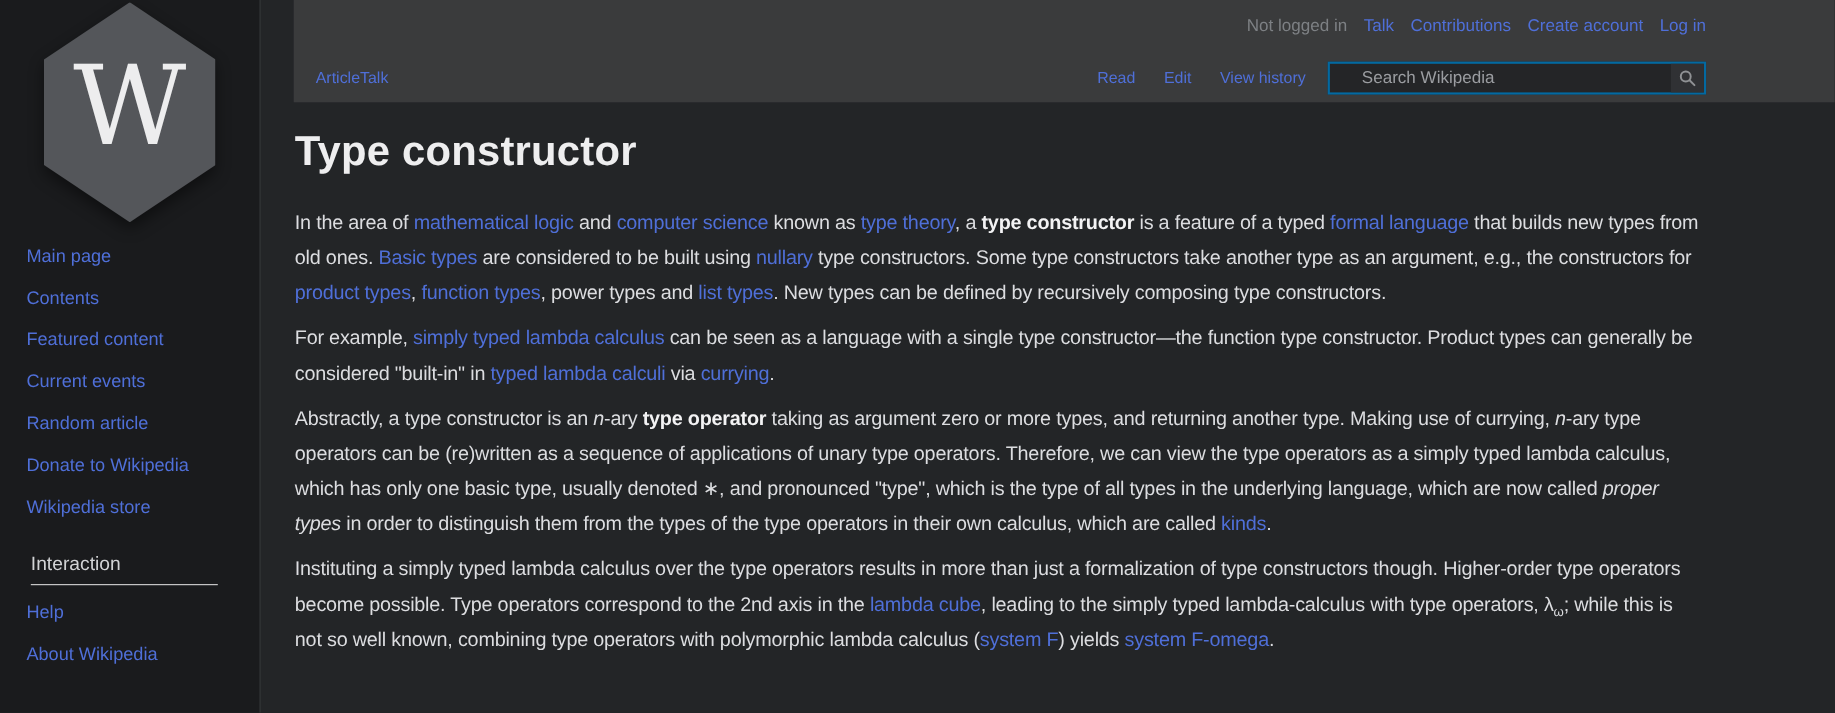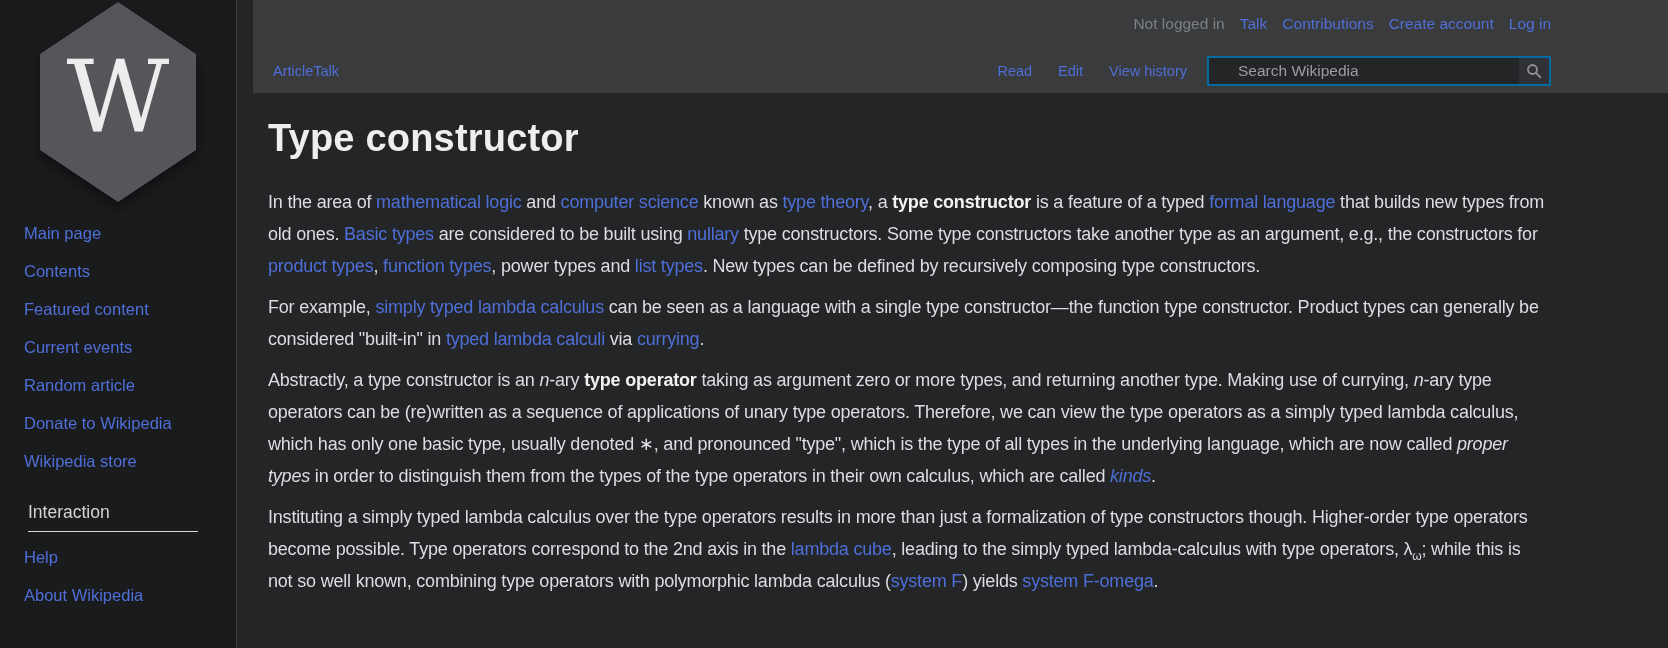--- a/index.html
+++ b/index.html
@@ -44,21 +44,21 @@
   .side-section{margin-top:22px;}
   .side-section h3{
     color:#d2d3d5;font-size:17.5px;font-weight:normal;
     margin:0 0 0 28px;padding-bottom:8px;width:170px;box-sizing:border-box;
     border-bottom:1px solid #d8d8d8;
   }
   .side-section a:first-of-type{margin-top:6px;}
 
   
   .main{flex:1;position:relative;height:100%;background:var(--content-bg);}
-  .topbar{position:relative;margin-left:16px;height:93px;background:var(--header-bg);}
+  .topbar{position:relative;margin-left:30px;height:93px;background:var(--header-bg);}
   .personal-bar{
     position:absolute;top:15px;right:117px;
     display:flex;gap:15px;align-items:center;font-size:15.5px;white-space:nowrap;
   }
   .personal-bar .pnote{color:var(--muted-text);}
   .personal-bar a{color:var(--link-blue);text-decoration:none;cursor:pointer;}
   .actions-row{
     position:absolute;left:20px;right:117px;bottom:7px;height:30px;
     display:flex;align-items:center;
   }
@@ -84,21 +84,21 @@
   .article h1{
     font-size:38px;font-weight:bold;color:var(--heading-text);
     margin:0 0 26px 0;letter-spacing:.2px;
   }
   .article p{
     margin:0 0 9px 0;font-size:18px;line-height:32px;letter-spacing:-0.2px;
     color:var(--body-text);max-width:1276px;
   }
   .article b{color:#f3f3f4;}
   .wl{color:var(--link-blue);text-decoration:none;cursor:pointer;}
-  .wl.it{font-style:italic;}
+  .wl.it{}
   sub{font-size:12px;line-height:0;}
 </style>
 </head>
 <body>
 
 <div class="page">
 
   <aside class="sidebar">
     <div class="logo">
       <div class="hex">

